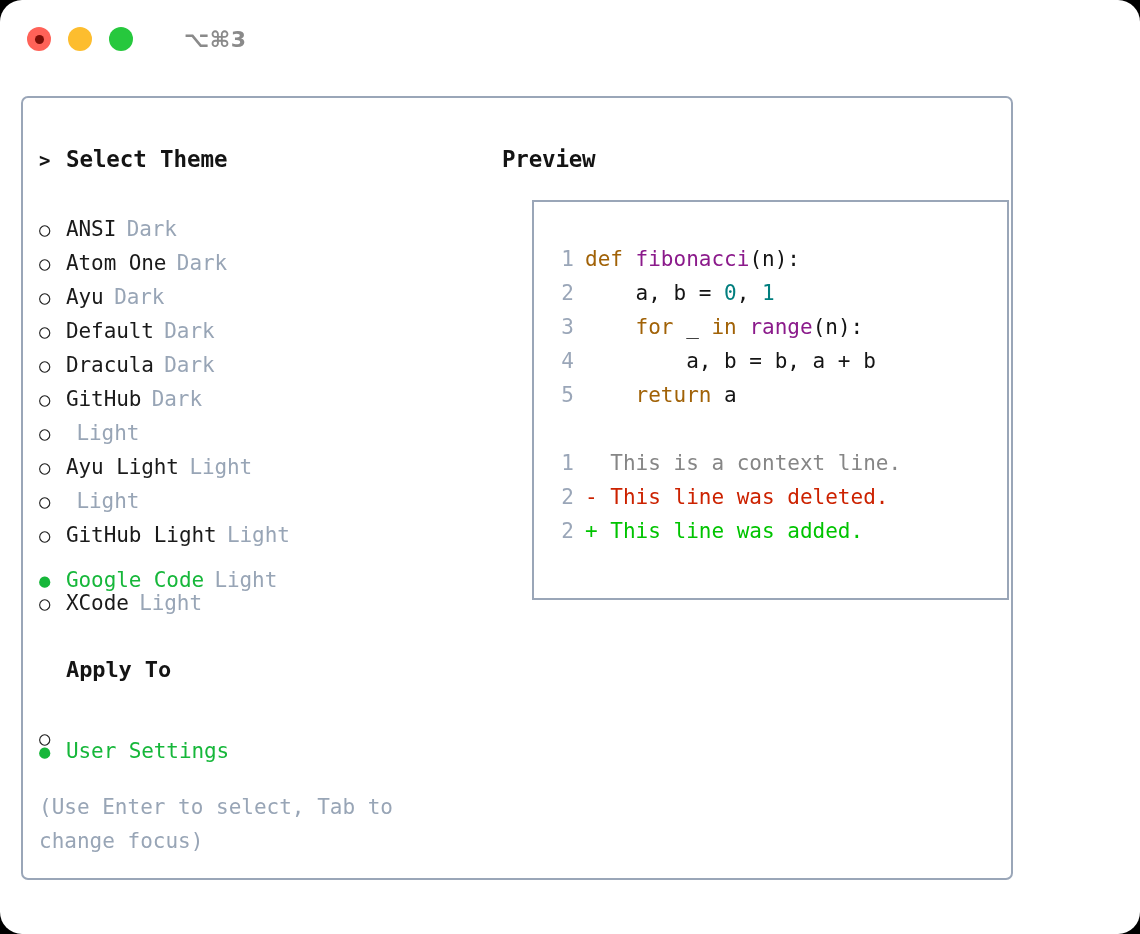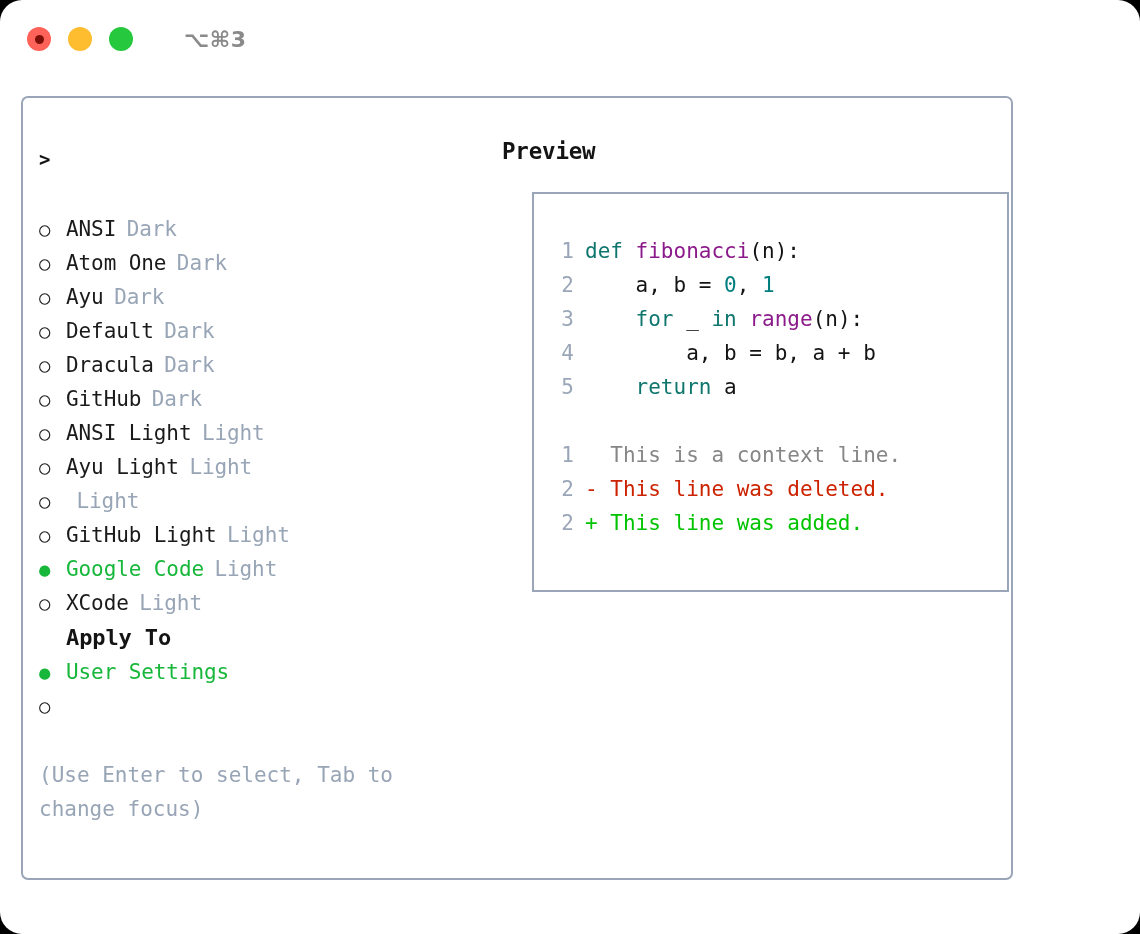--- a/index.html
+++ b/index.html
@@ -86,21 +86,21 @@
   
   .left-col {
     position: absolute;
     left: 16px;
     top: 44px;
     width: 430px;
   }
   .right-col {
     position: absolute;
     left: 479px;
-    top: 36px;
+    top: 44px;
     width: 490px;
   }
 
   .col-title {
     font-size: 22.5px;
     font-weight: 700;
     color: #141414;
     letter-spacing: -0.2px;
     line-height: 34px;
     white-space: pre;
@@ -127,39 +127,41 @@
   .marker.sel {
     color: #16b73a;
     font-size: 19px;
   }
   .label {
     color: #1a1a1a;
     letter-spacing: -0.1px;
   }
   .row.selected .label {
     color: #16b73a;
+    margin-top: 47px;
   }
   .variant {
     color: #98a5b6;
     margin-left: 10.5px;
     letter-spacing: -0.1px;
     margin-top: 36px;
   }
   .row.header-row .marker { color: #141414; font-weight: 700; }
   .row.header-row .label { font-weight: 700; font-size: 22.5px; color: #141414; }
 
   .section-gap { height: 37px; }
 
   .subheader {
     display: flex;
     align-items: flex-end;
     line-height: 34px;
     height: 34px;
     font-size: 21px;
     white-space: pre;
+    margin-top: 32px;
   }
   .subheader .marker { color: transparent; }
   .subheader .label { font-weight: 700; color: #141414; font-size: 22px; }
 
   .hint {
     margin-top: 35px;
     color: #98a5b6;
     font-size: 21px;
     line-height: 34px;
     width: 400px;
@@ -192,21 +194,21 @@
     line-height: 34px;
   }
   .ln {
     display: inline-block;
     width: 28px;
     flex: 0 0 28px;
     text-align: right;
     color: #9aa6b8;
     margin-right: 11px;
   }
-  .tok-kw   { color: #0f766e; }
+  .tok-kw   { color: #a16207; }
   .tok-fn   { color: #8b1a8b; }
   .tok-num  { color: #017e7e; }
   .tok-txt  { color: #141414; }
   .tok-ctx  { color: #868686; }
   .tok-del  { color: #cc2200; }
   .tok-add  { color: #00c400; }
 
   .blank-line { height: 34px; }
 </style>
 </head>
@@ -222,30 +224,31 @@
     </div>
     <span class="shortcut">⌥⌘3</span>
   </div>
 
   <div class="frame">
 
     <div class="left-col">
 
       <div class="row header-row">
         <span class="marker">&gt;</span>
+        <span class="label">Select Theme</span>
       </div>
 
       <div class="list" id="theme-list">
           <div class="row"><span class="marker">○</span><span class="label">ANSI</span><span class="variant">Dark</span></div>
           <div class="row"><span class="marker">○</span><span class="label">Atom One</span><span class="variant">Dark</span></div>
           <div class="row"><span class="marker">○</span><span class="label">Ayu</span><span class="variant">Dark</span></div>
           <div class="row"><span class="marker">○</span><span class="label">Default</span><span class="variant">Dark</span></div>
           <div class="row"><span class="marker">○</span><span class="label">Dracula</span><span class="variant">Dark</span></div>
           <div class="row"><span class="marker">○</span><span class="label">GitHub</span><span class="variant">Dark</span></div>
-          <div class="row"><span class="marker">○</span><span class="label">ANSI Light</span><span class="variant">Light</span></div>
+          <div class="row"><span class="marker">○</span><span class="variant">Light</span></div>
           <div class="row"><span class="marker">○</span><span class="label">Ayu Light</span><span class="variant">Light</span></div>
           <div class="row"><span class="marker">○</span><span class="variant">Light</span></div>
           <div class="row"><span class="marker">○</span><span class="label">GitHub Light</span><span class="variant">Light</span></div>
           <div class="row selected"><span class="marker sel">●</span><span class="label">Google Code</span><span class="variant">Light</span></div>
           <div class="row"><span class="marker">○</span><span class="label">XCode</span><span class="variant">Light</span></div>
         </div>
 
       <div class="section-gap"></div>
 
       <div class="subheader">

